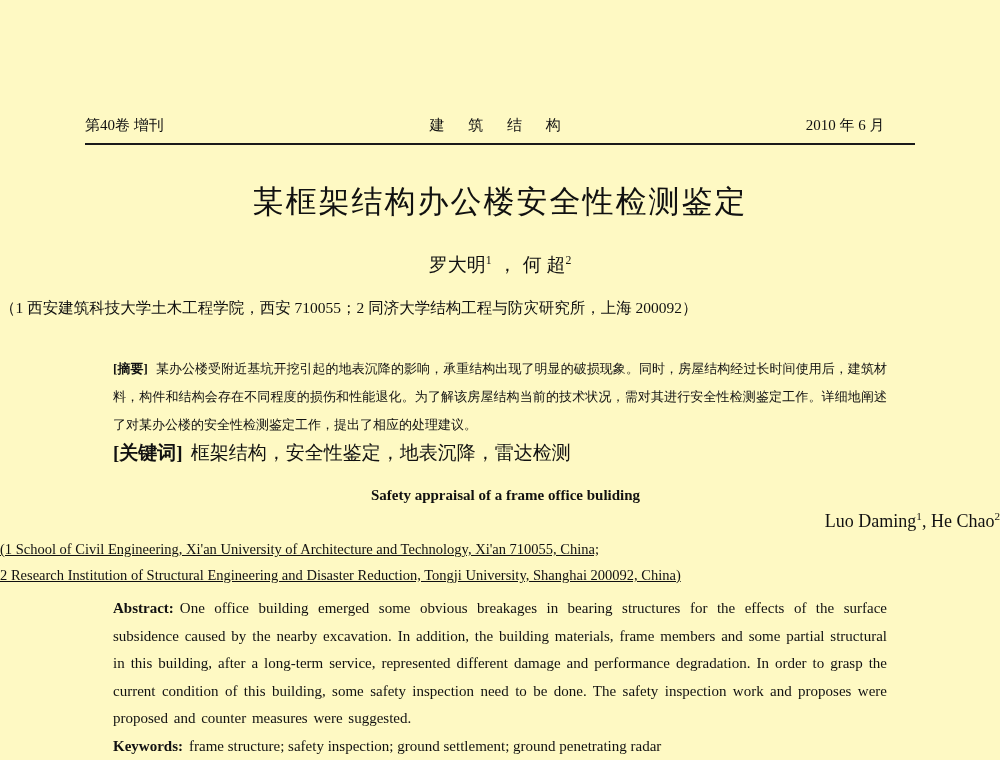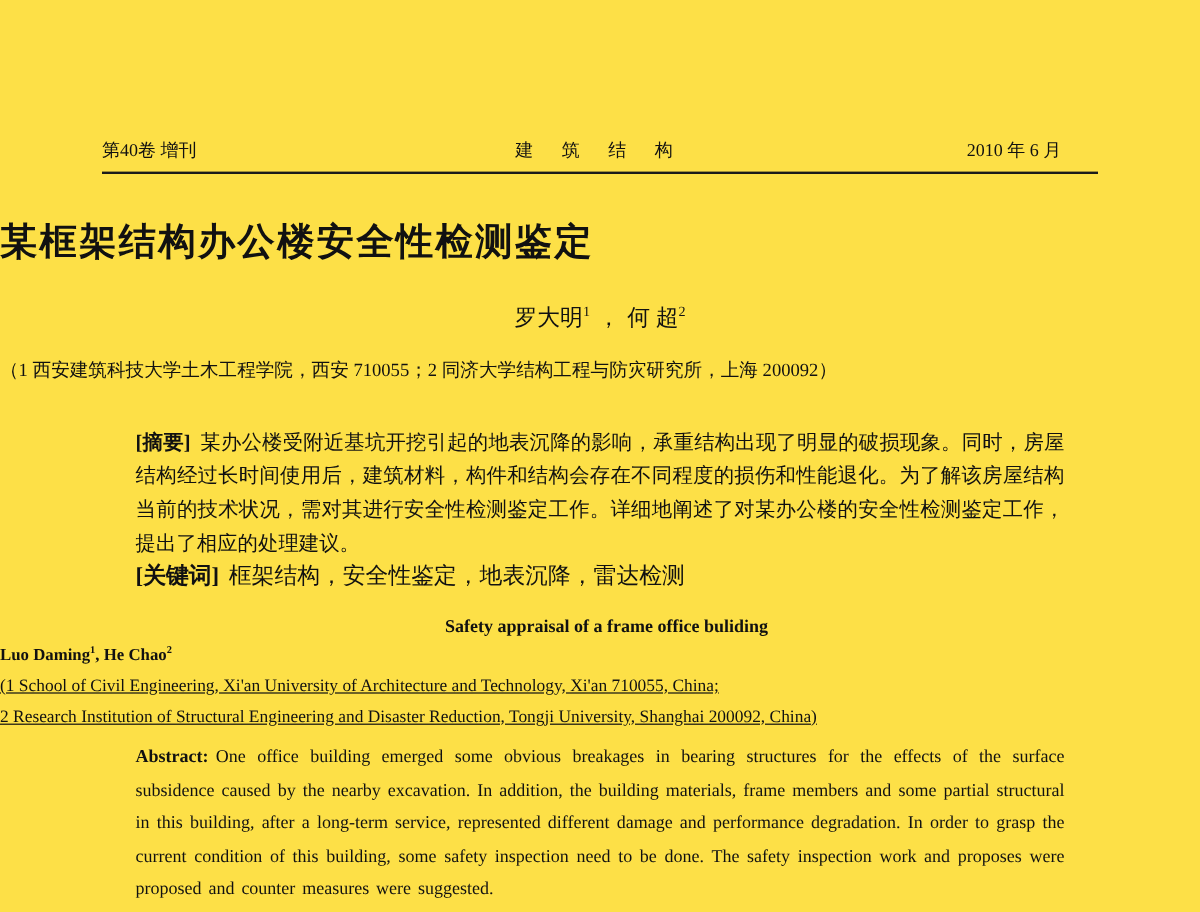--- a/index.html
+++ b/index.html
@@ -5,63 +5,63 @@
   html, body {
     margin: 0;
     padding: 0;
     background: #ffffff;
   }
   .page {
     position: relative;
     width: 1000px;
     height: 760px;
     overflow: hidden;
-    background: #fde047;
+    background: #fef9c3;
     color: #111111;
     font-family: "Liberation Serif", "DejaVu Serif", serif;
   }
   .journal-header {
     display: flex;
     justify-content: space-between;
     align-items: baseline;
     margin: 116px 85px 0 85px;
     padding-bottom: 8px;
     border-bottom: 2px solid #1a1a1a;
     font-size: 15px;
   }
   .journal-header .left { min-width: 140px; text-align: left; }
   .journal-header .center { flex: 1; text-align: center; letter-spacing: 10px; }
   .journal-header .right { min-width: 140px; text-align: center; }
 
   .title-cn {
     margin: 36px 0 0 0;
-    text-align: left;
+    text-align: center;
     font-size: 31px;
-    font-weight: 700;
+    font-weight: 400;
     letter-spacing: 2px;
   }
   .authors-cn {
     margin-top: 29px;
     text-align: center;
     font-size: 19px;
   }
   .authors-cn .sep { padding: 0 6px; }
   sup {
     font-size: 0.62em;
     vertical-align: super;
     line-height: 0;
   }
   .affiliation-cn {
     margin-top: 20px;
     text-align: left;
     font-size: 15.5px;
   }
   .abstract-cn {
     margin: 36px 113px 0 113px;
-    font-size: 17px;
+    font-size: 13px;
     line-height: 28px;
     text-align: justify;
   }
   .abstract-cn .label,
   .keywords-cn .label {
     font-weight: 700;
     margin-right: 8px;
   }
   .keywords-cn {
     margin: 0 113px;
@@ -71,23 +71,22 @@
   }
   .en-title {
     margin-top: 20px;
     text-align: center;
     font-size: 15px;
     font-weight: 700;
     padding-left: 11px;
   }
   .en-authors {
     margin-top: 7px;
-    text-align: left;
-    font-size: 14px;
-    font-weight: bold;
+    text-align: right;
+    font-size: 18px;
   }
   .en-affiliation {
     margin-top: 4px;
     text-align: left;
     font-size: 14.5px;
     line-height: 26px;
     text-decoration: underline;
   }
   .abstract-en {
     margin: 7px 113px 0 113px;

